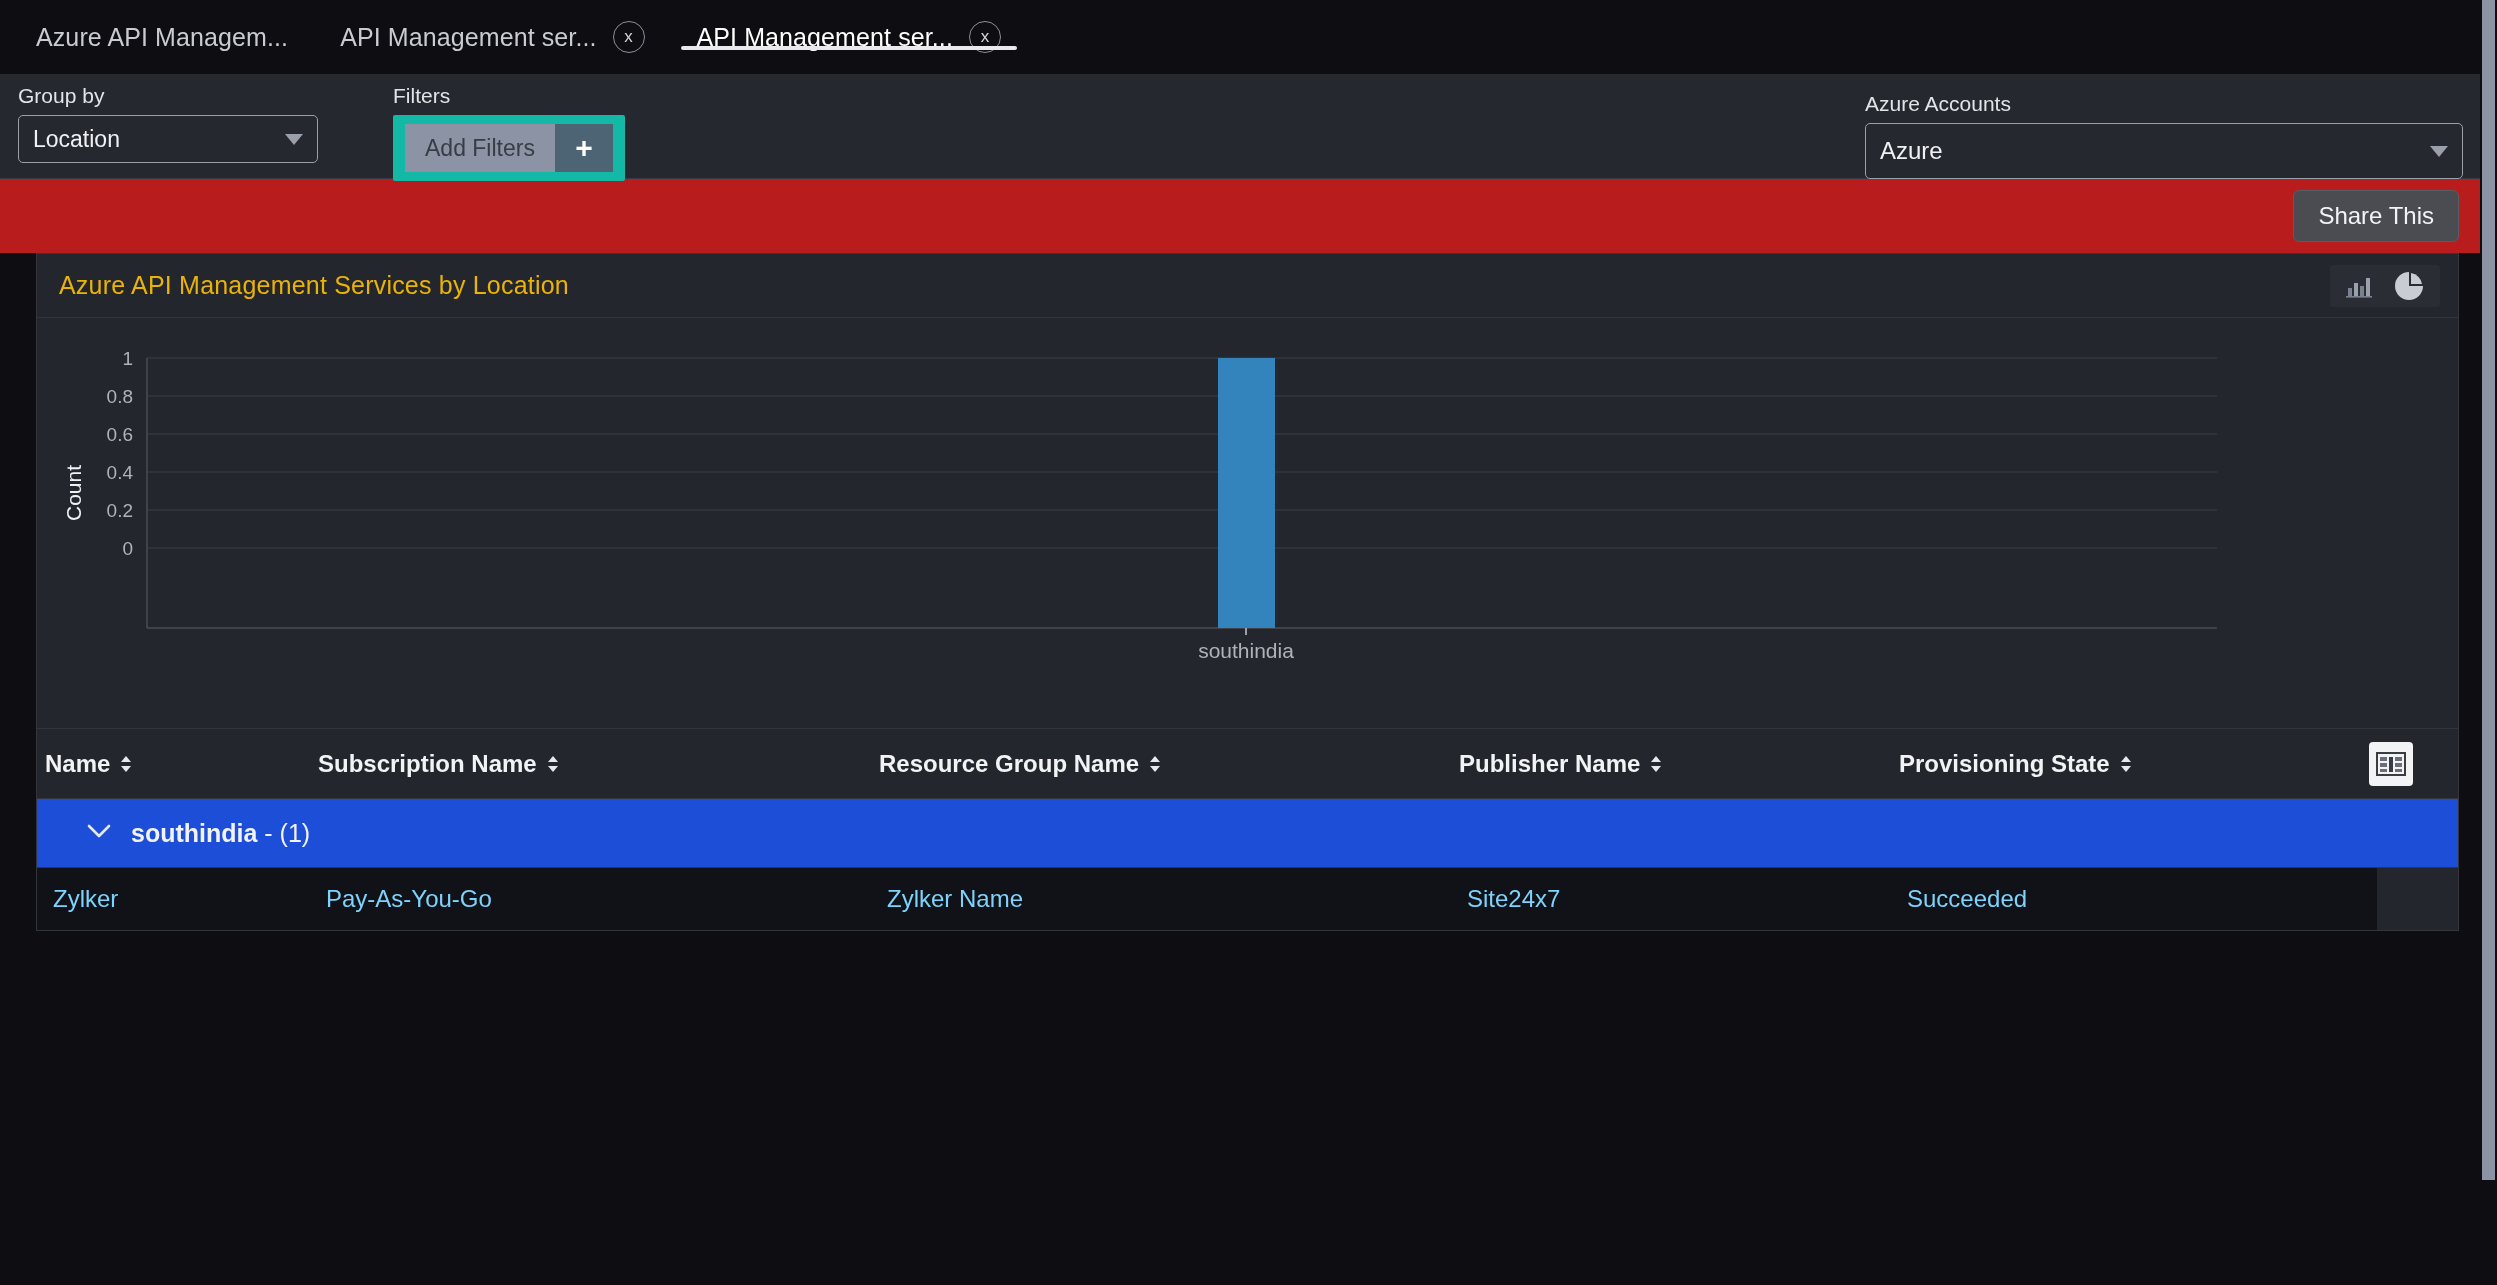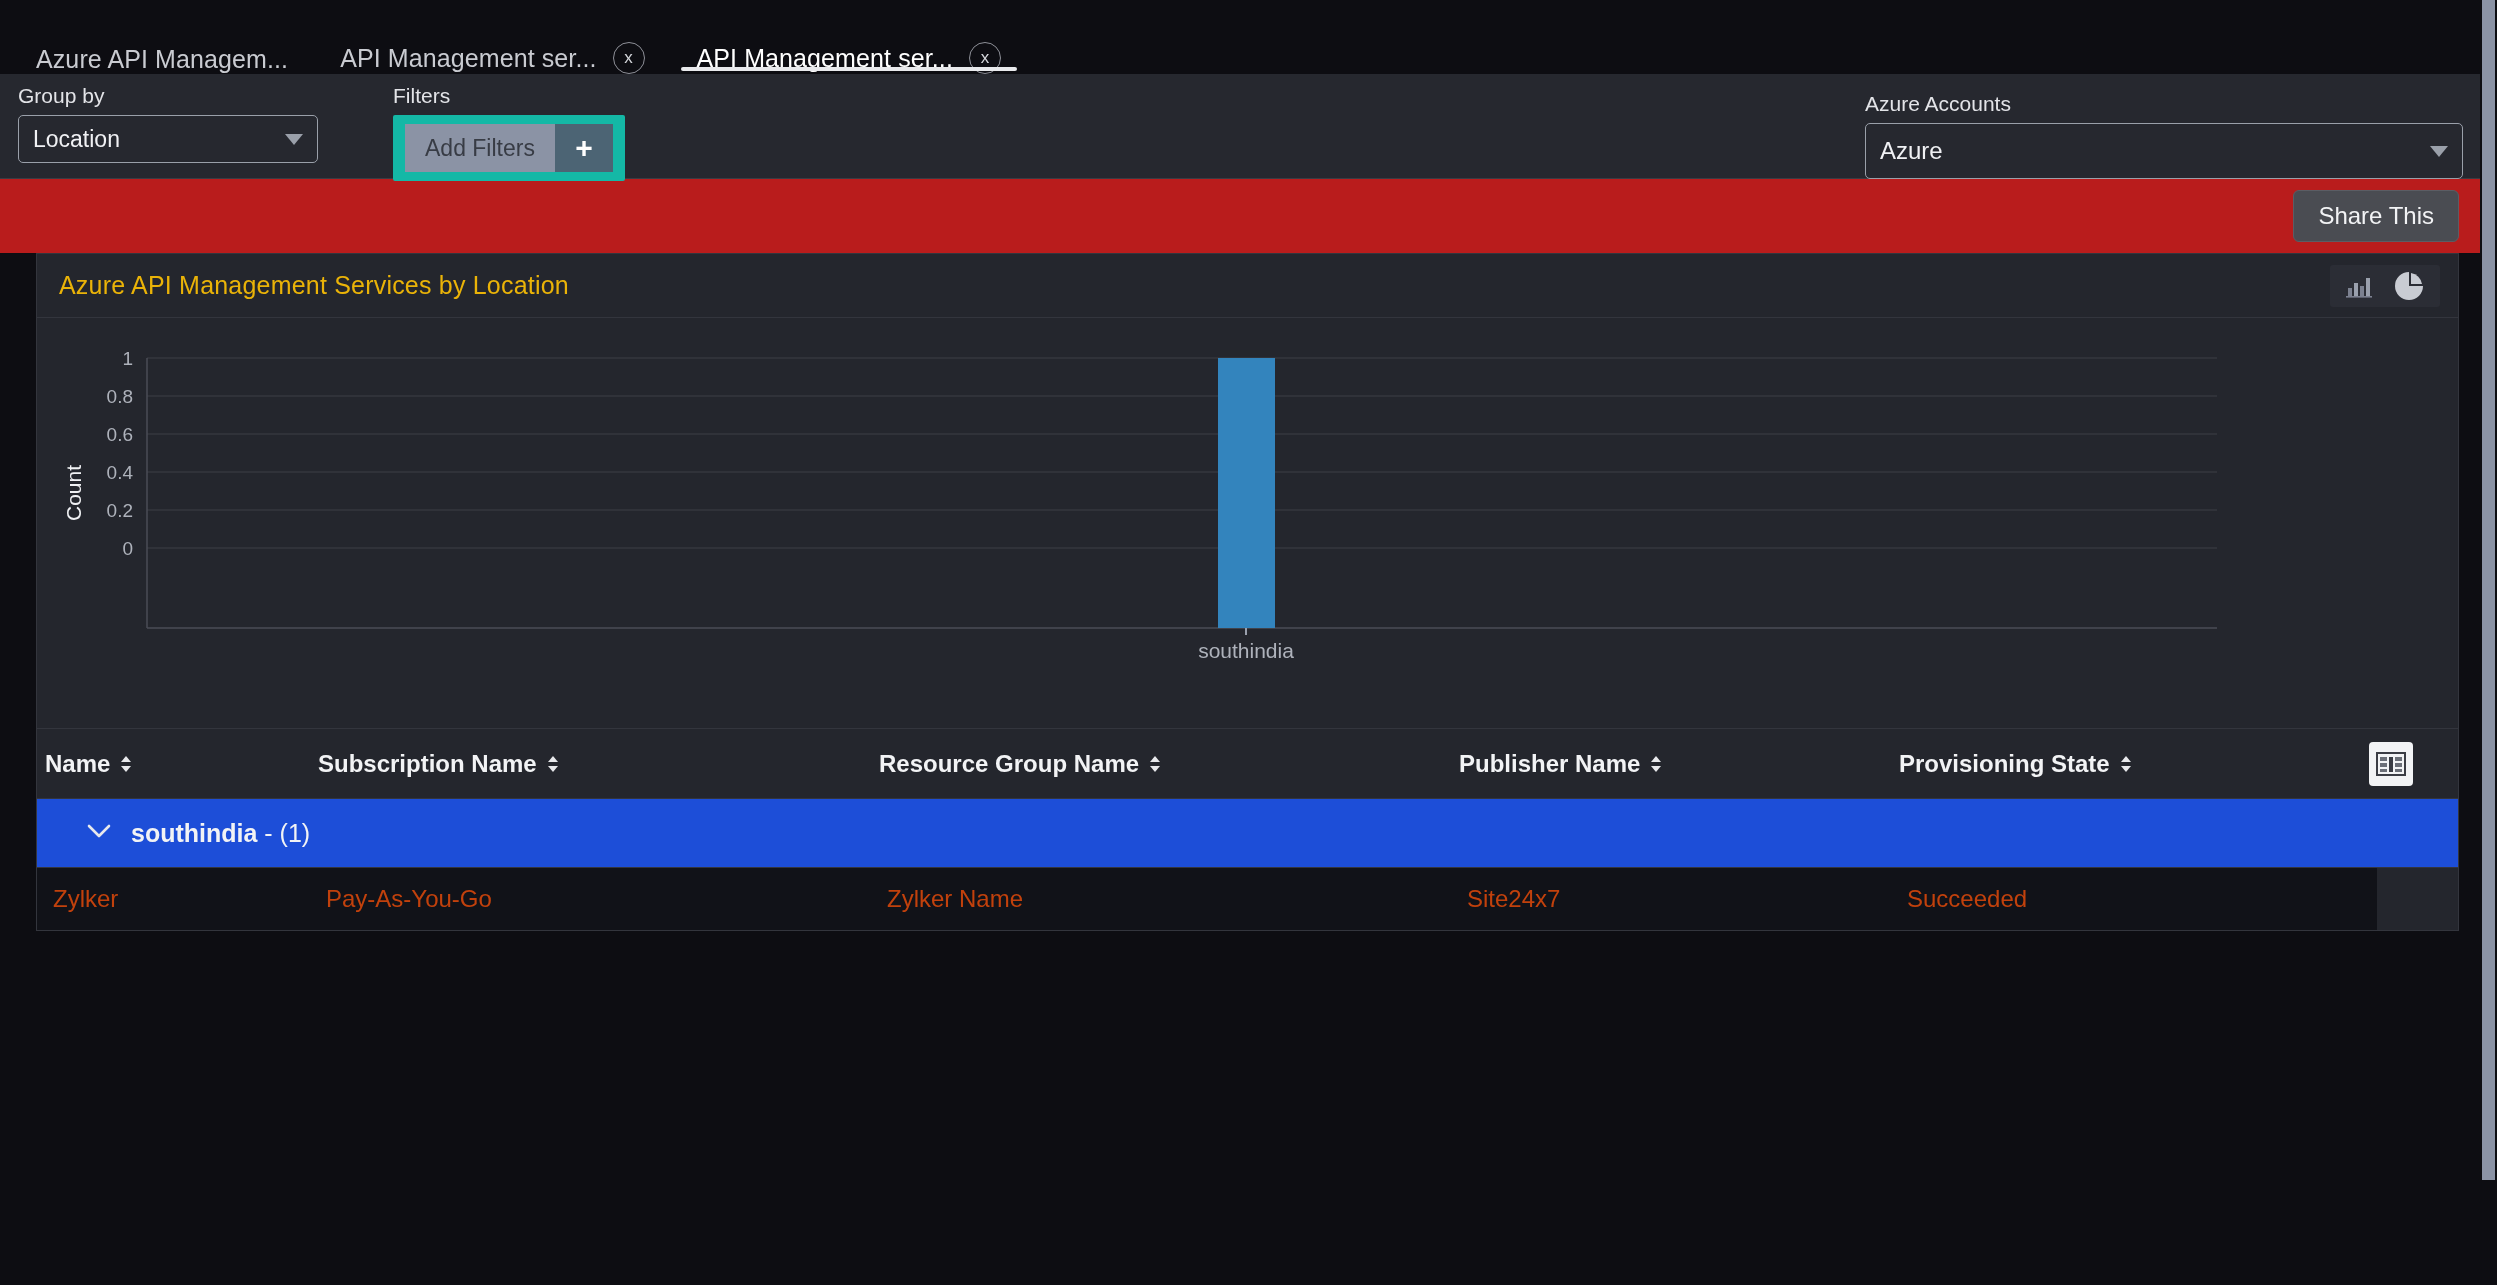--- a/index.html
+++ b/index.html
@@ -10,21 +10,21 @@
     font-family: "Liberation Sans", sans-serif;
     overflow: hidden;
   }
 
   
   .tabbar {
     position: relative;
     height: 74px;
     background: #0d0d12;
     display: flex;
-    align-items: flex-end;
+    align-items: center;
     padding-left: 10px;
   }
   .tab {
     display: flex;
     align-items: center;
     gap: 16px;
     padding: 0 26px;
     position: relative;
     cursor: pointer;
   }
@@ -240,21 +240,21 @@
 
   .data-row {
     display: flex;
     align-items: center;
     height: 62px;
     background: #111218;
     padding-left: 16px;
   }
   .td {
     font-size: 24px;
-    color: #c2410c;
+    color: #7dd3fc;
     white-space: nowrap;
     overflow: hidden;
   }
   .row-tail { flex: 1; background: #24262d; height: 62px; }
 
   
   .c1 { width: 273px; flex: none; }
   .c2 { width: 513px; flex: none; }
   .c3 { width: 580px; flex: none; margin-left: 48px; }
   .c4 { width: 440px; flex: none; }

